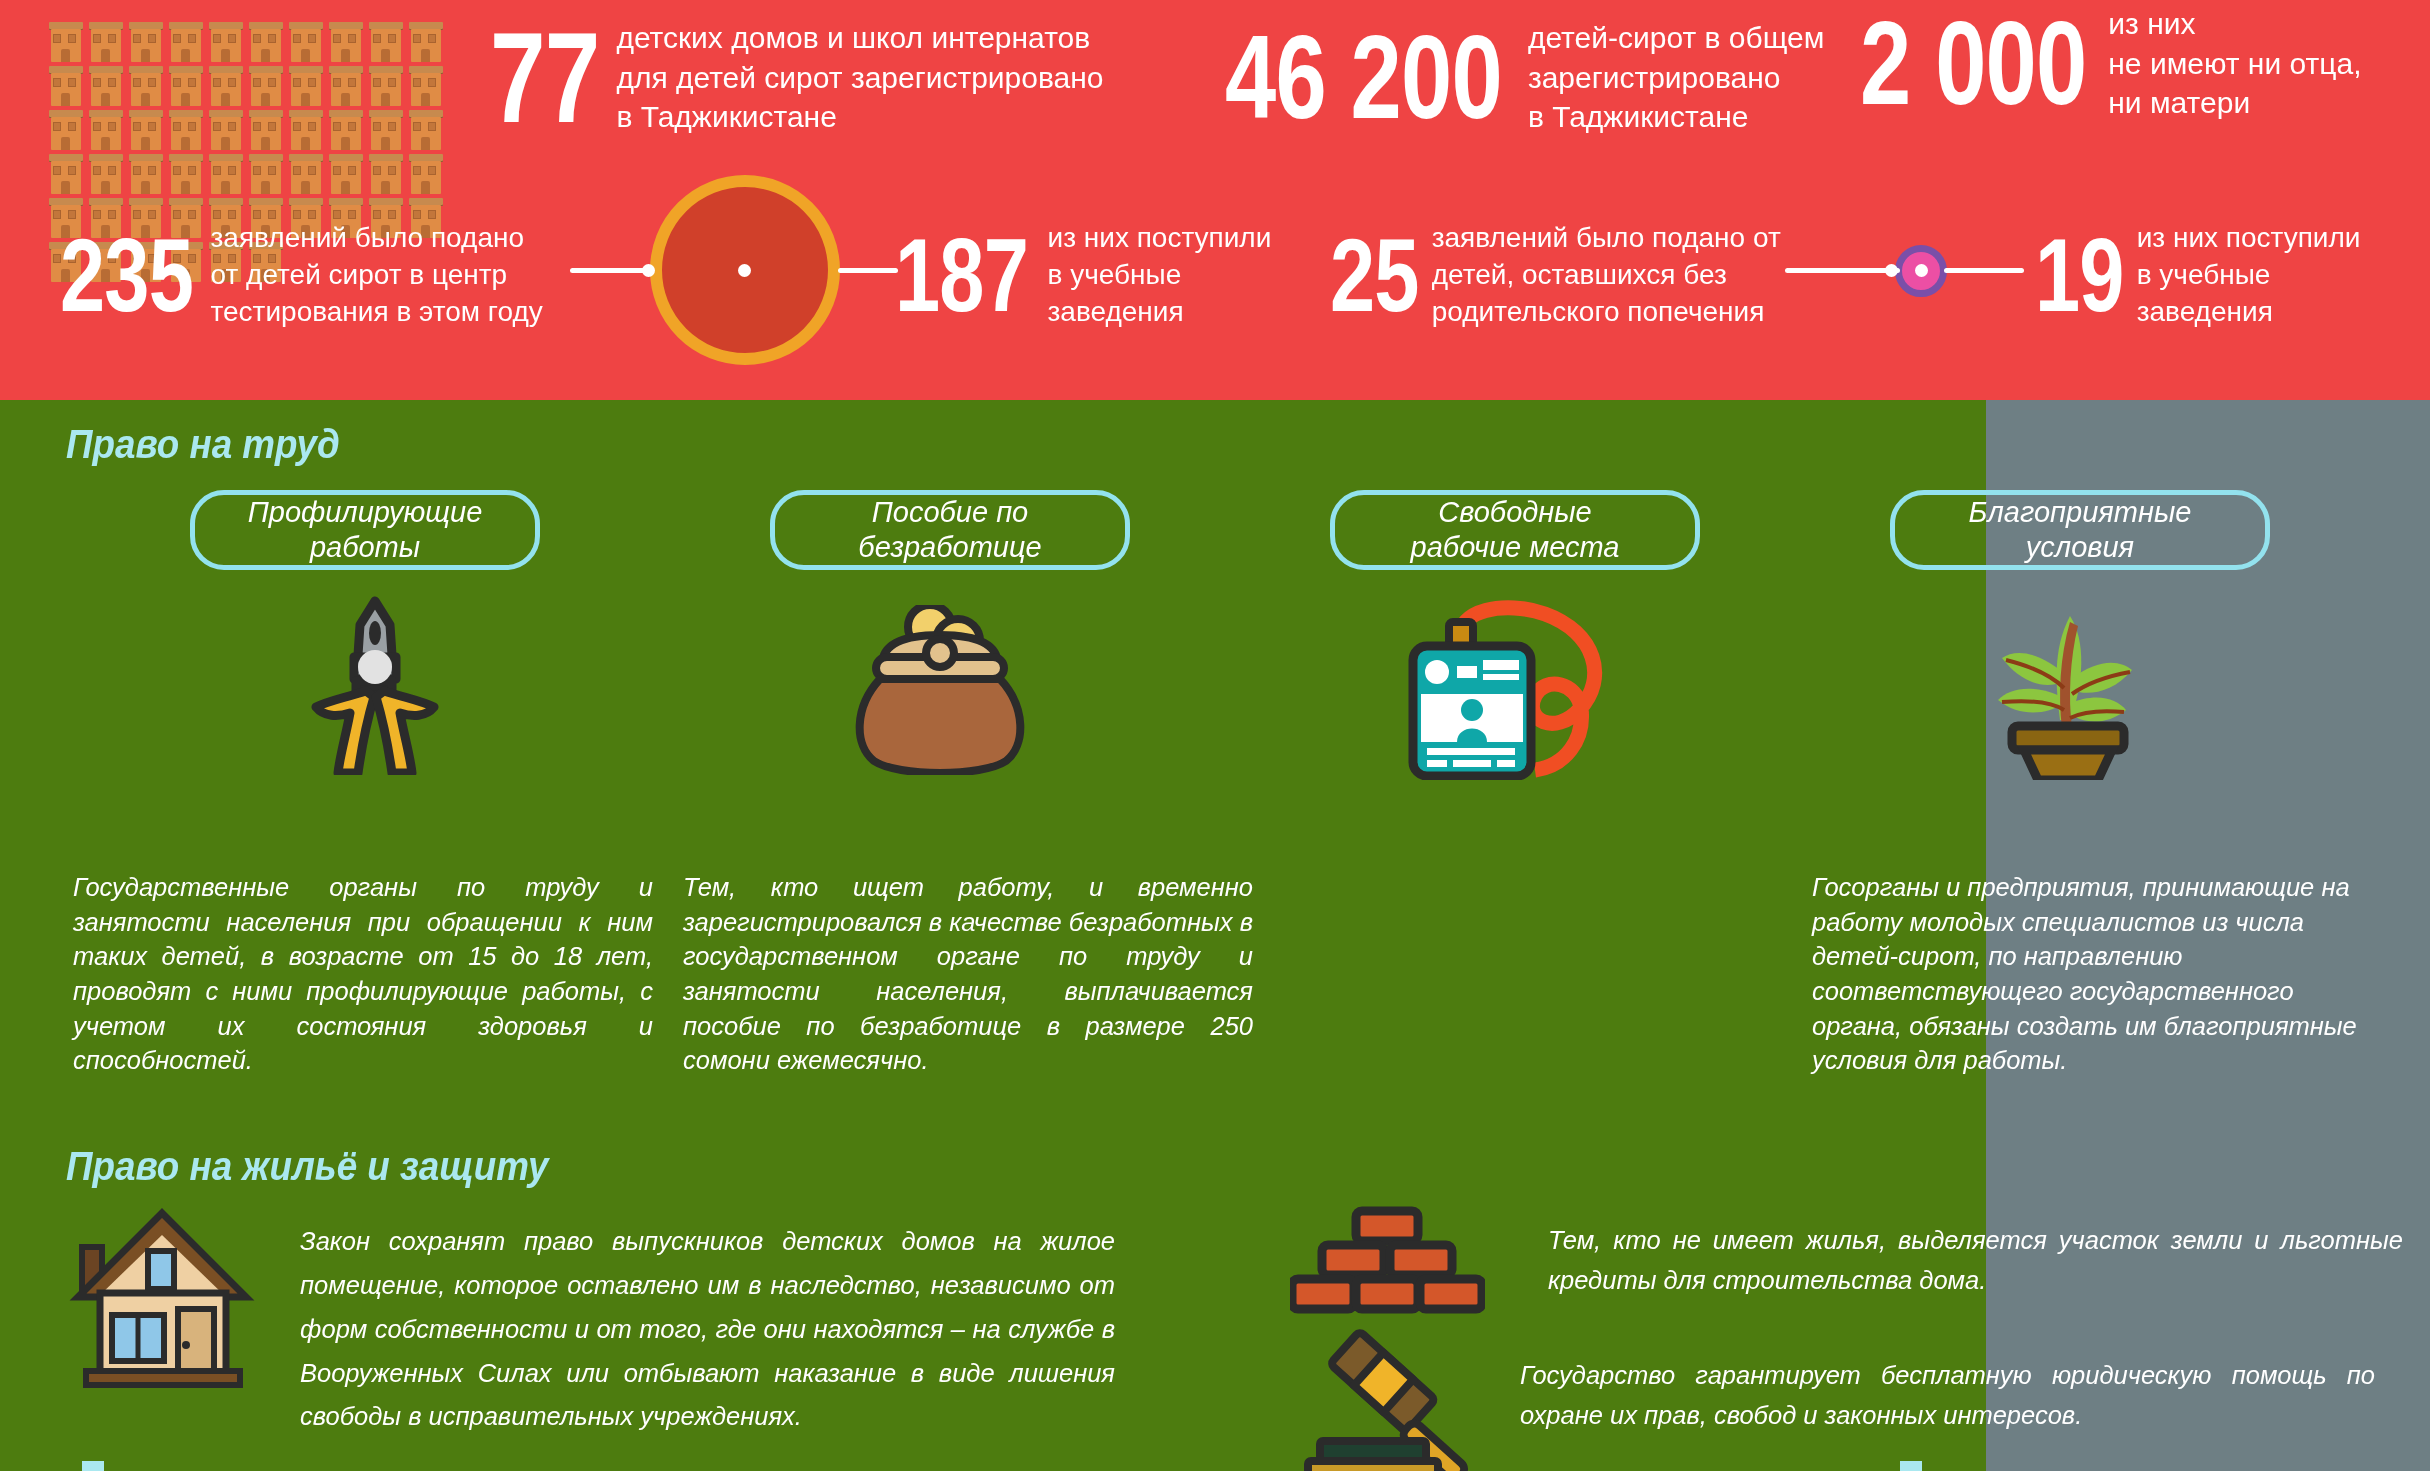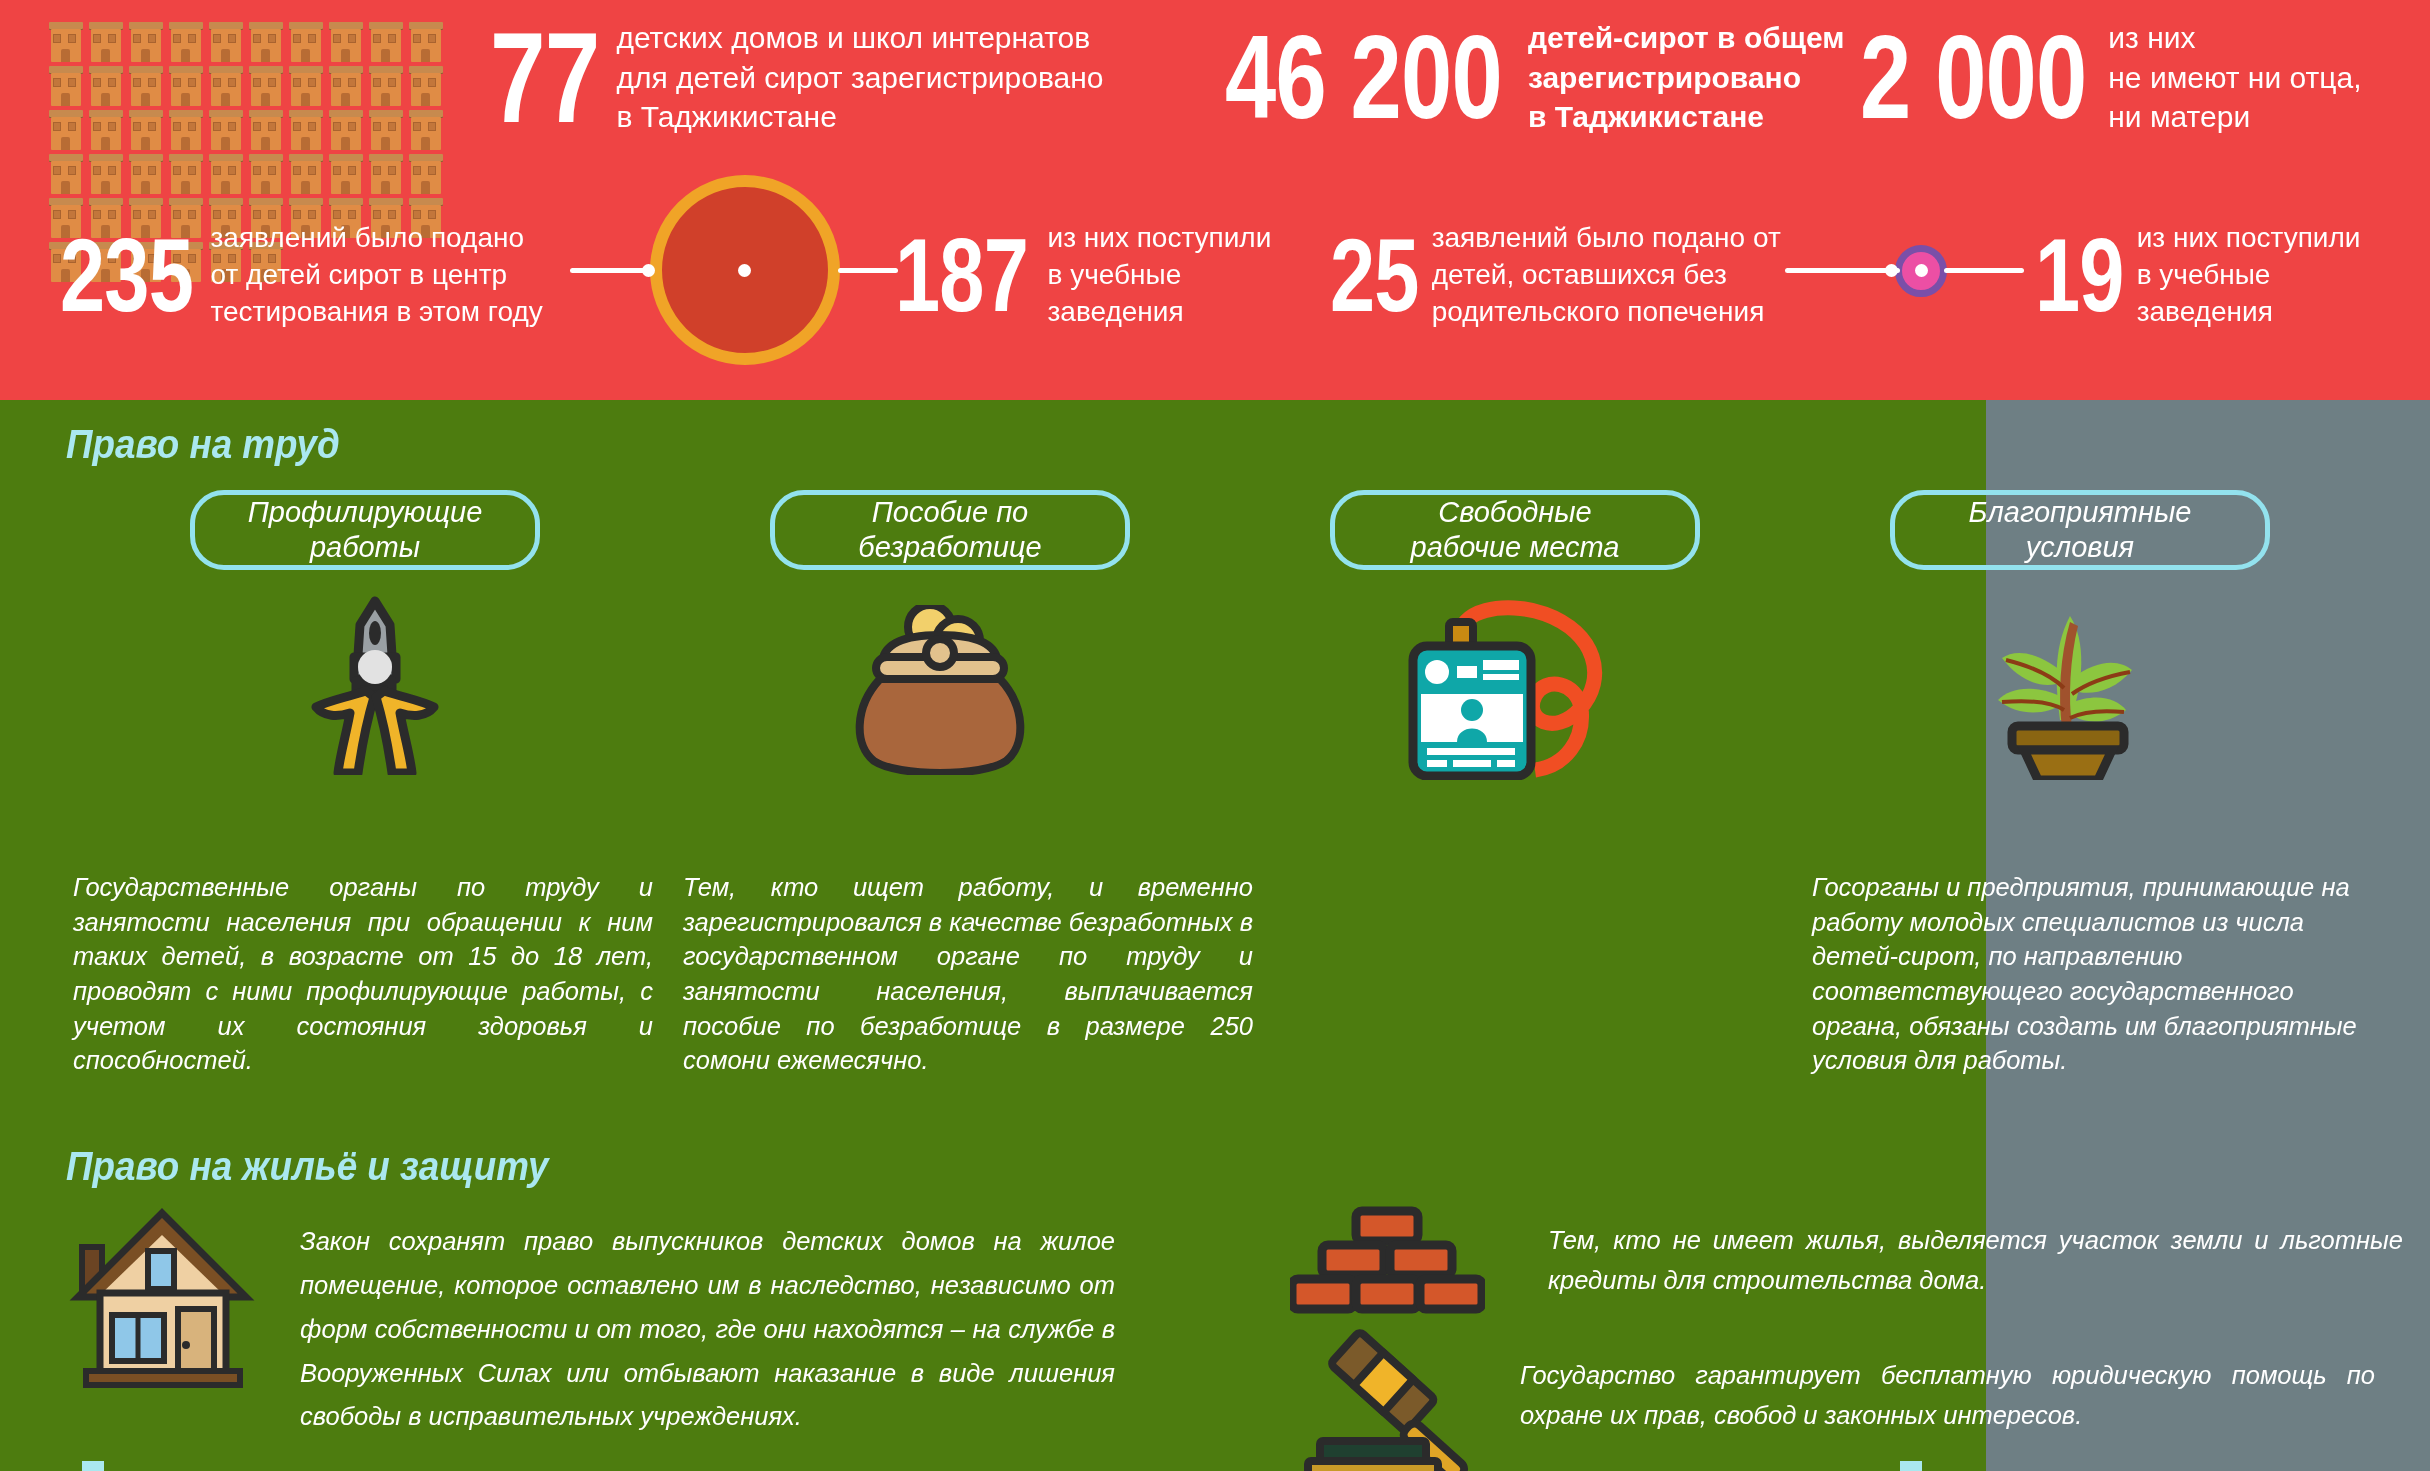--- a/index.html
+++ b/index.html
@@ -80,23 +80,23 @@
   }
 
   .stat { position: absolute; display: flex; align-items: center; }
 
   #stat-77      { left: 490px;  top: 18px; }
   #stat-77 .bignum { font-size: 128px; }
   #stat-77 .stat-text { margin-left: -14px; }
 
   #stat-46200   { left: 1225px; top: 18px; }
   #stat-46200 .bignum { font-size: 118px; }
-  #stat-46200 .stat-text { margin-left: -52px; font-weight: bold; }
-
-  #stat-2000    { left: 1860px; top: 18px; }
+  #stat-46200 .stat-text { margin-left: -52px; }
+
+  #stat-2000    { left: 1860px; top: 4px; }
   #stat-2000 .bignum { font-size: 118px; }
   #stat-2000 .stat-text { margin-left: -42px; }
 
   #stat-235     { left: 60px;   top: 220px; }
   #stat-235 .bignum { font-size: 104px; }
   #stat-235 .stat-text { margin-left: -20px; font-size: 28px; }
 
   #stat-187     { left: 895px;  top: 220px; }
   #stat-187 .bignum { font-size: 104px; }
   #stat-187 .stat-text { margin-left: -18px; font-size: 28px; }

